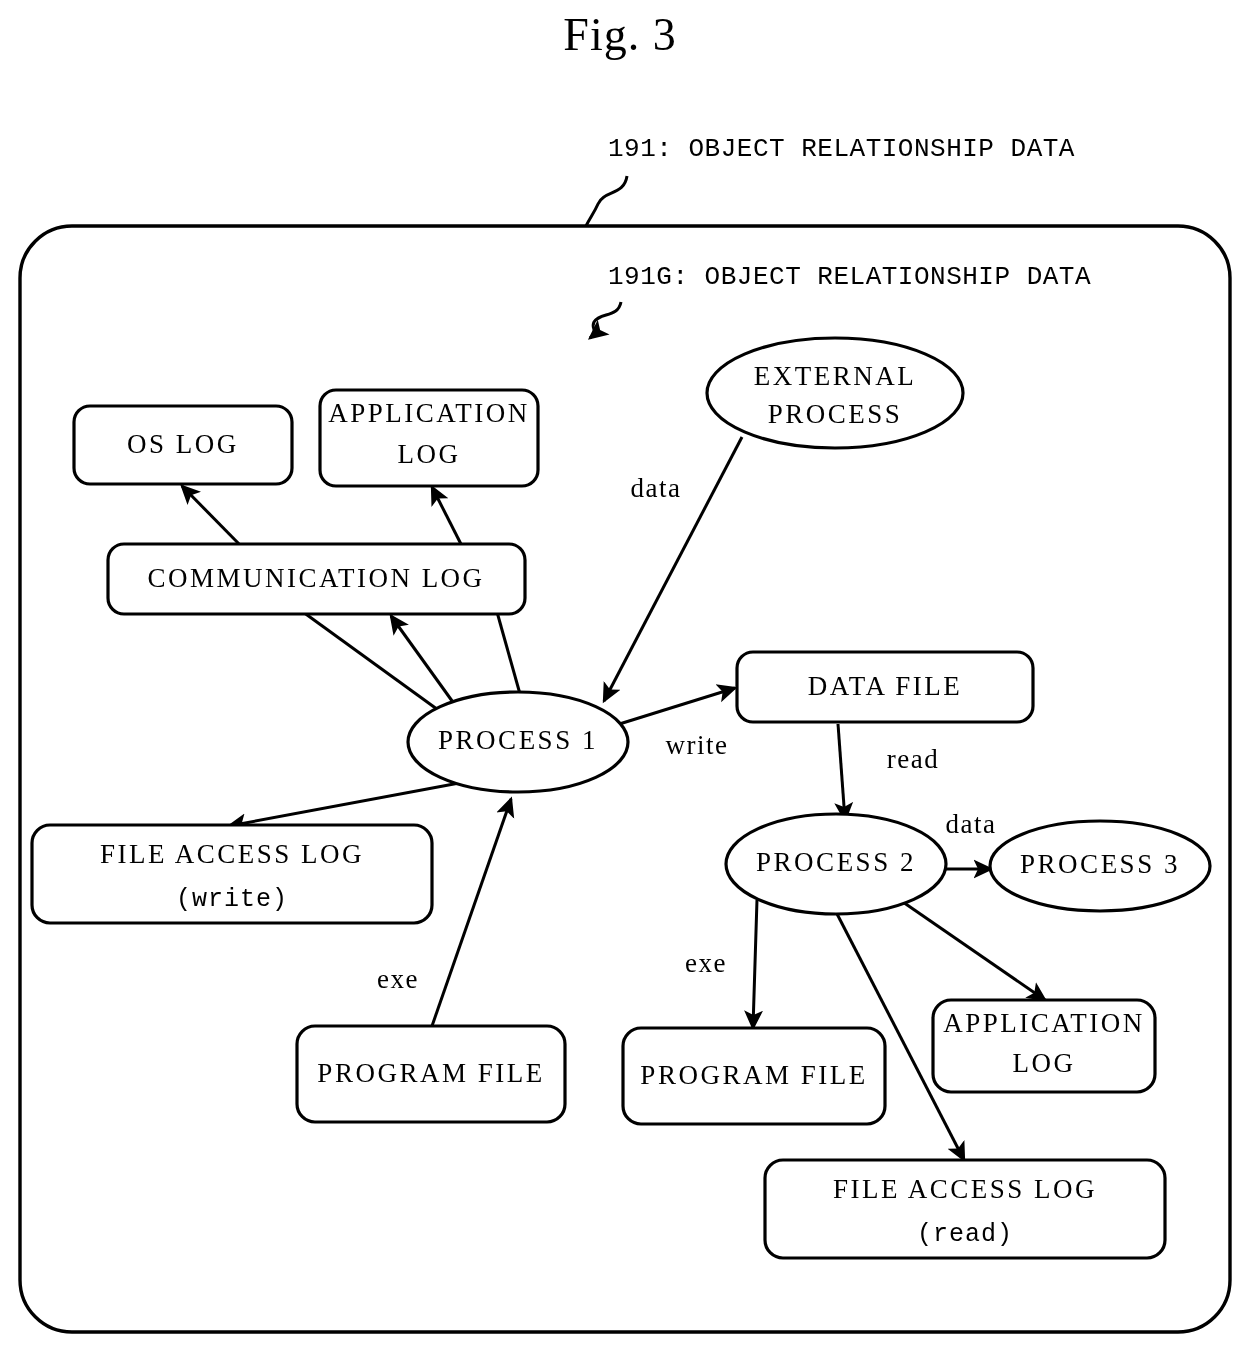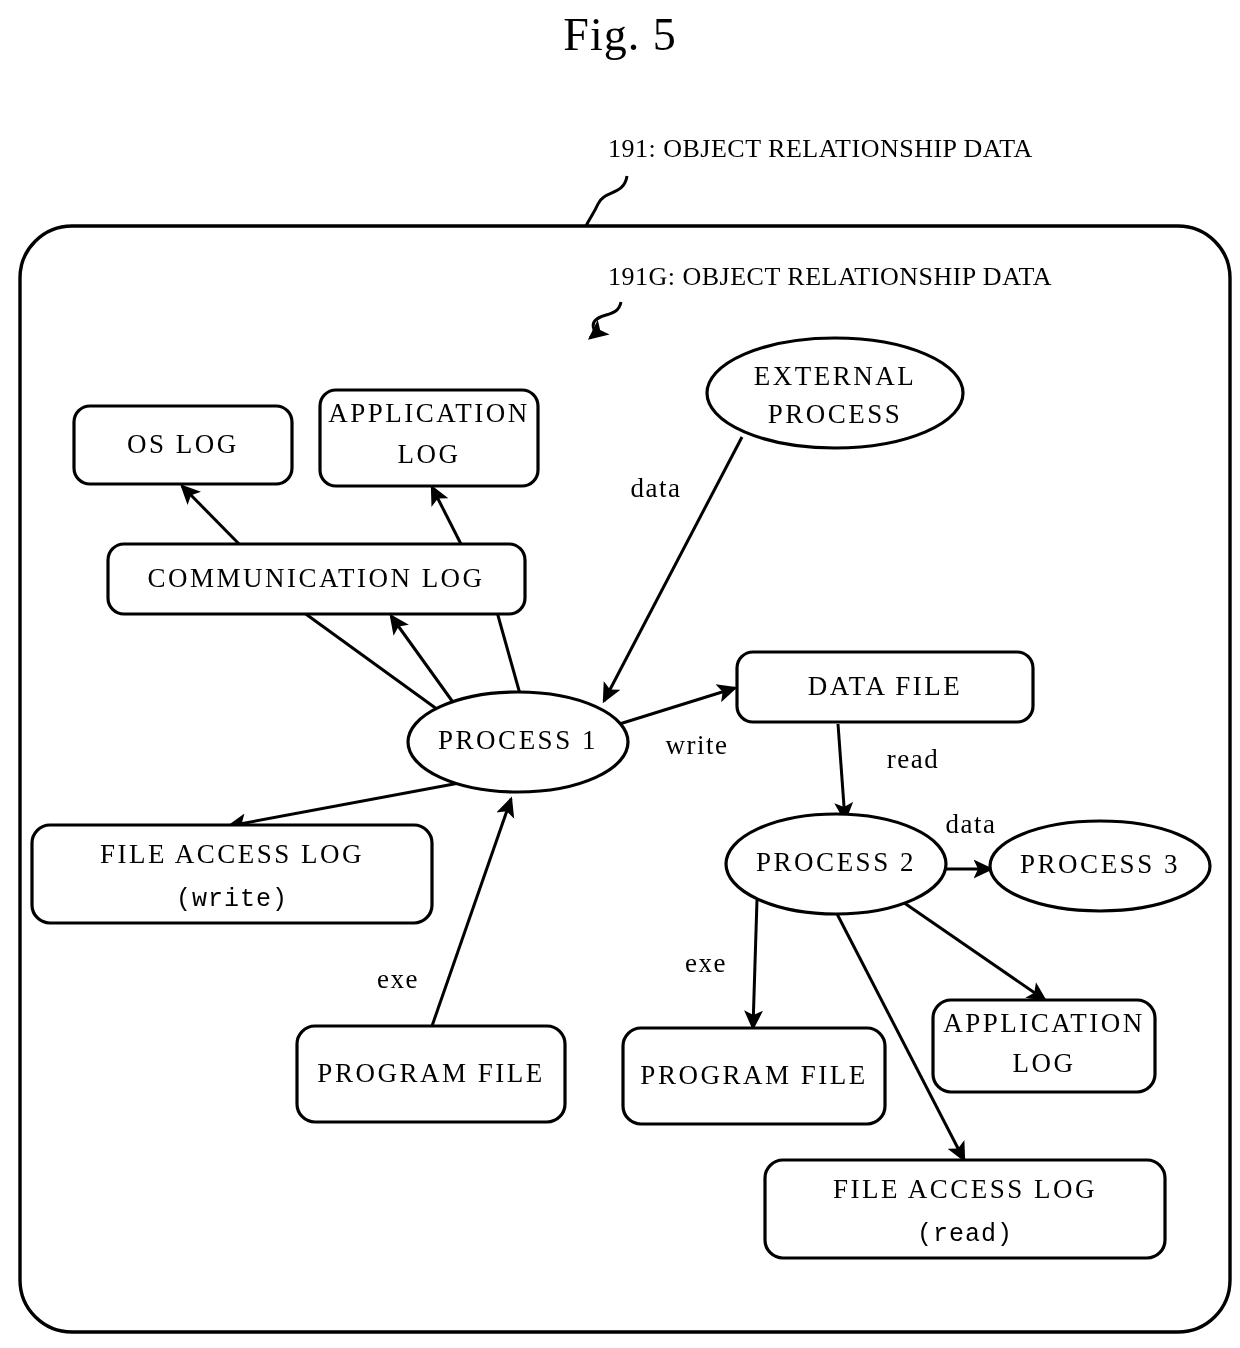--- a/index.html
+++ b/index.html
@@ -20,21 +20,21 @@
     top: 8px;
     left: 0;
     width: 1240px;
     text-align: center;
     font-size: 46px;
     font-family: "Liberation Serif", "DejaVu Serif", serif;
     letter-spacing: 1px;
   }
   .callout {
     position: absolute;
-    font-family: Liberation Serif, serif;
+    font-family: Liberation Mono, monospace;
     font-size: 26px;
     letter-spacing: 0.5px;
     white-space: nowrap;
   }
   #callout-191 { top: 134px; left: 608px; }
   #callout-191g { top: 262px; left: 608px; }
 
   svg#diagram {
     position: absolute;
     top: 0;
@@ -65,21 +65,21 @@
   }
   .box { fill: #ffffff; stroke: #000000; stroke-width: 3.2; }
   .ell { fill: #ffffff; stroke: #000000; stroke-width: 3.2; }
   .frame { fill: none; stroke: #000000; stroke-width: 3.4; }
   .edge { stroke: #000000; stroke-width: 3.0; fill: none; }
   .leader { stroke: #000000; stroke-width: 3.0; fill: none; }
 </style>
 </head>
 <body>
 
-<div id="figure-title">Fig. 5</div>
+<div id="figure-title">Fig. 3</div>
 
 <div class="callout" id="callout-191">191: OBJECT RELATIONSHIP DATA</div>
 
 <div class="callout" id="callout-191g">191G: OBJECT RELATIONSHIP DATA</div>
 
 <svg id="diagram" viewBox="0 0 1240 1348">
   <defs>
     <marker id="arrow" viewBox="0 0 12 12" refX="10" refY="6" markerWidth="7" markerHeight="7" orient="auto-start-reverse">
       <path d="M 0 0.6 L 11.5 6 L 0 11.4 L 2.6 6 Z" fill="#000"></path>
     </marker>

